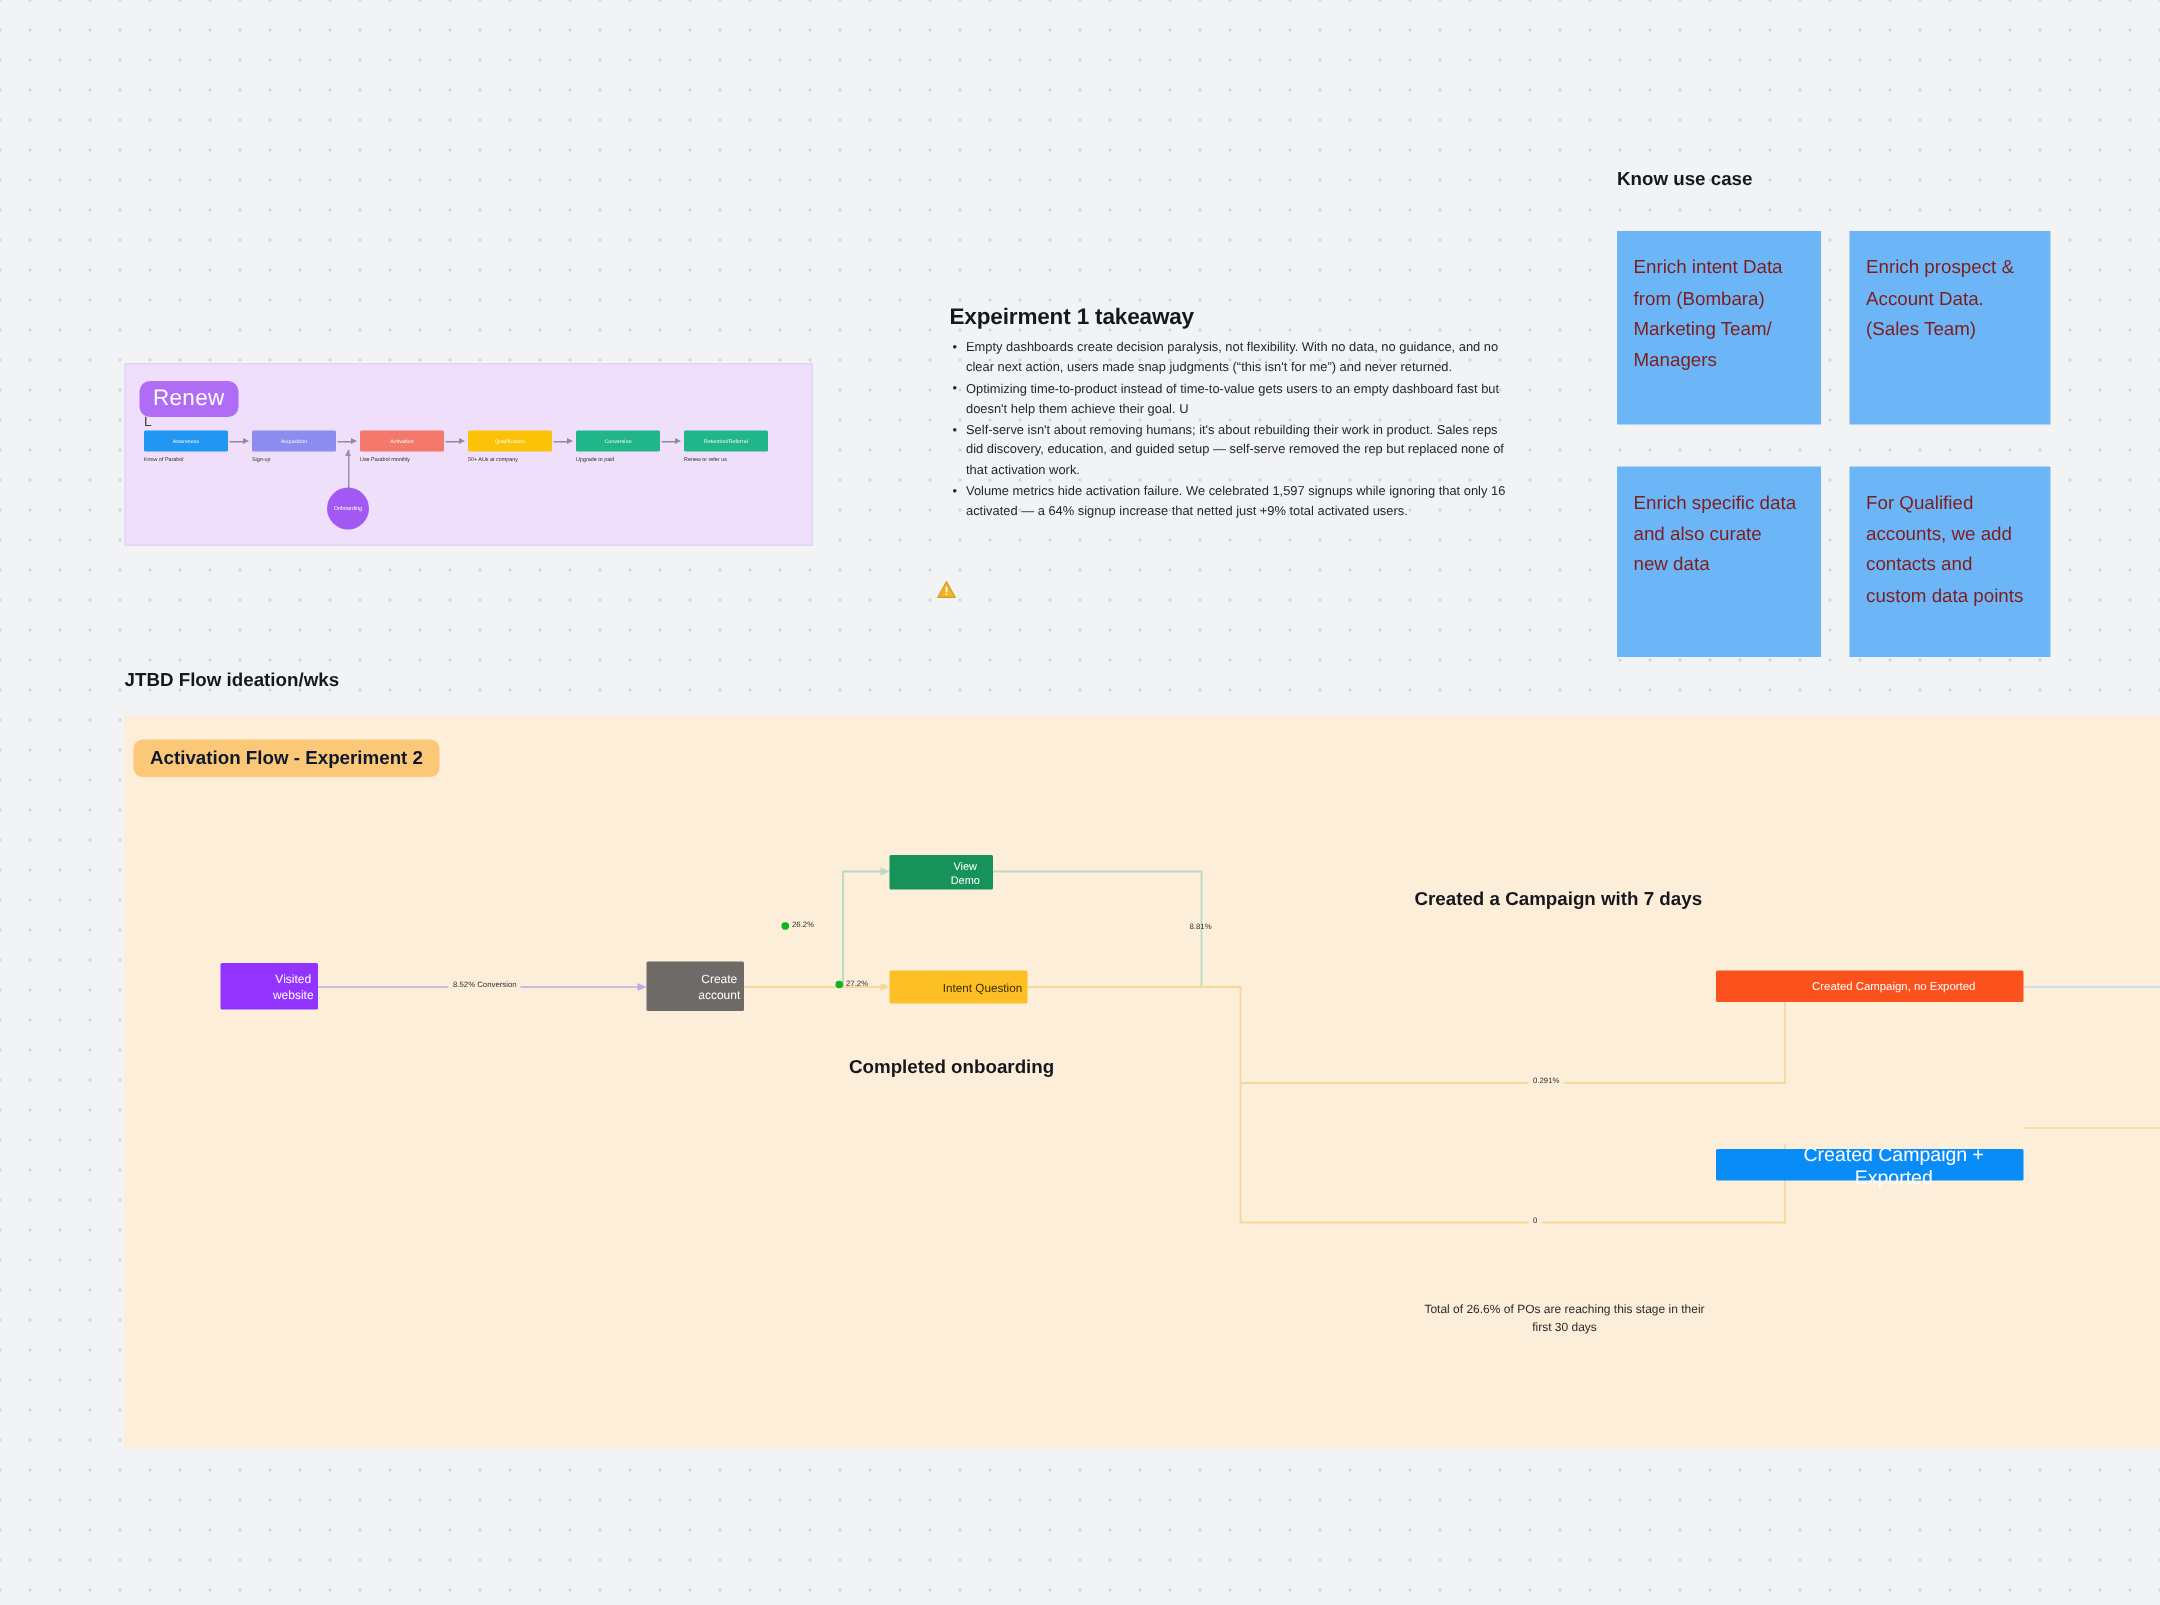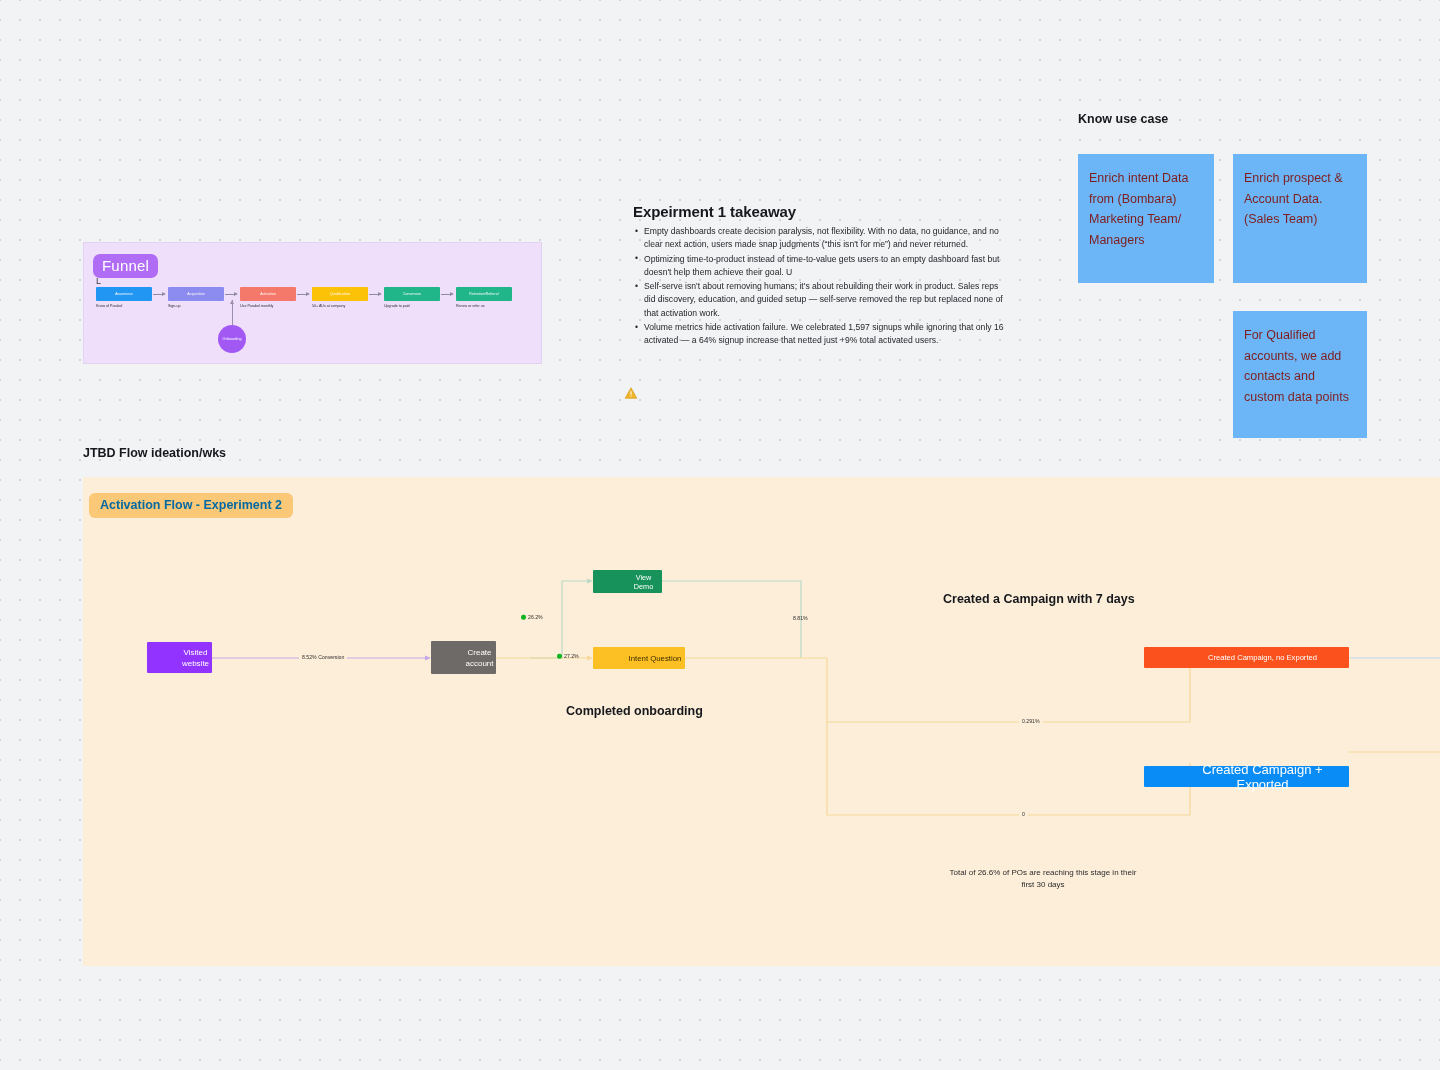--- a/index.html
+++ b/index.html
@@ -123,21 +123,21 @@
   
   #activation-frame {
     position: absolute; left: 83px; top: 477px;
     width: 1357px; height: 489px;
     background: #fdeed9;
     overflow: hidden;
   }
   #activation-badge {
     position: absolute; left: 89px; top: 493px;
     background: #fbc878;
-    color: #0369a1;
+    color: #0f172a;
     font-size: 12.5px; font-weight: 700;
     padding: 5px 11px 6px 11px;
     border-radius: 6px;
   }
 
   
   .node {
     position: absolute;
     display: flex; align-items: center; justify-content: center;
     text-align: center;
@@ -198,21 +198,21 @@
   #lbl-zero   { left: 1019px; top: 811px; background:#fdeed9; padding: 0 3px; }
 
   svg.edges { position: absolute; left:0; top:0; width: 1440px; height: 1070px; z-index: 1; pointer-events: none; }
 </style>
 </head>
 <body>
 
 <div id="canvas">
 
   <div id="funnel-frame">
-    <div id="funnel-badge">Funnel</div>
+    <div id="funnel-badge">Renew</div>
     <div id="funnel-tick">L</div>
 
     <div class="fn-row">
 
       <div class="fn-stage">
         <div class="fn-box" style="background:#2196f3">Awareness</div>
         <div class="fn-sub">Know of Parabol</div>
       </div>
       <div class="fn-arrow"></div>
 
@@ -262,20 +262,21 @@
 
   <svg id="warn-icon" viewBox="0 0 24 24">
     <path d="M12 3 L22 21 L2 21 Z" fill="#f0b429" stroke="#d79b1e" stroke-width="1.2" stroke-linejoin="round"></path>
     <rect x="11.1" y="9" width="1.8" height="6" fill="#ffffff"></rect>
     <rect x="11.1" y="16.4" width="1.8" height="1.8" fill="#ffffff"></rect>
   </svg>
 
   <div id="knowuse-title">Know use case</div>
   <div class="note" id="note-1">Enrich intent Data from (Bombara) Marketing Team/ Managers</div>
   <div class="note" id="note-2">Enrich prospect &amp; Account Data. (Sales Team)</div>
+  <div class="note" id="note-3">Enrich specific data and also curate new data</div>
   <div class="note" id="note-4">For Qualified accounts, we add contacts and custom data points</div>
 
   <div id="jtbd-label">JTBD Flow ideation/wks</div>
 
   <div id="activation-frame"></div>
   <div id="activation-badge">Activation Flow - Experiment 2</div>
 
   <svg class="edges">
 
     <line x1="212" y1="658" x2="428" y2="658" stroke="#c2a8e8" stroke-width="1"></line>

